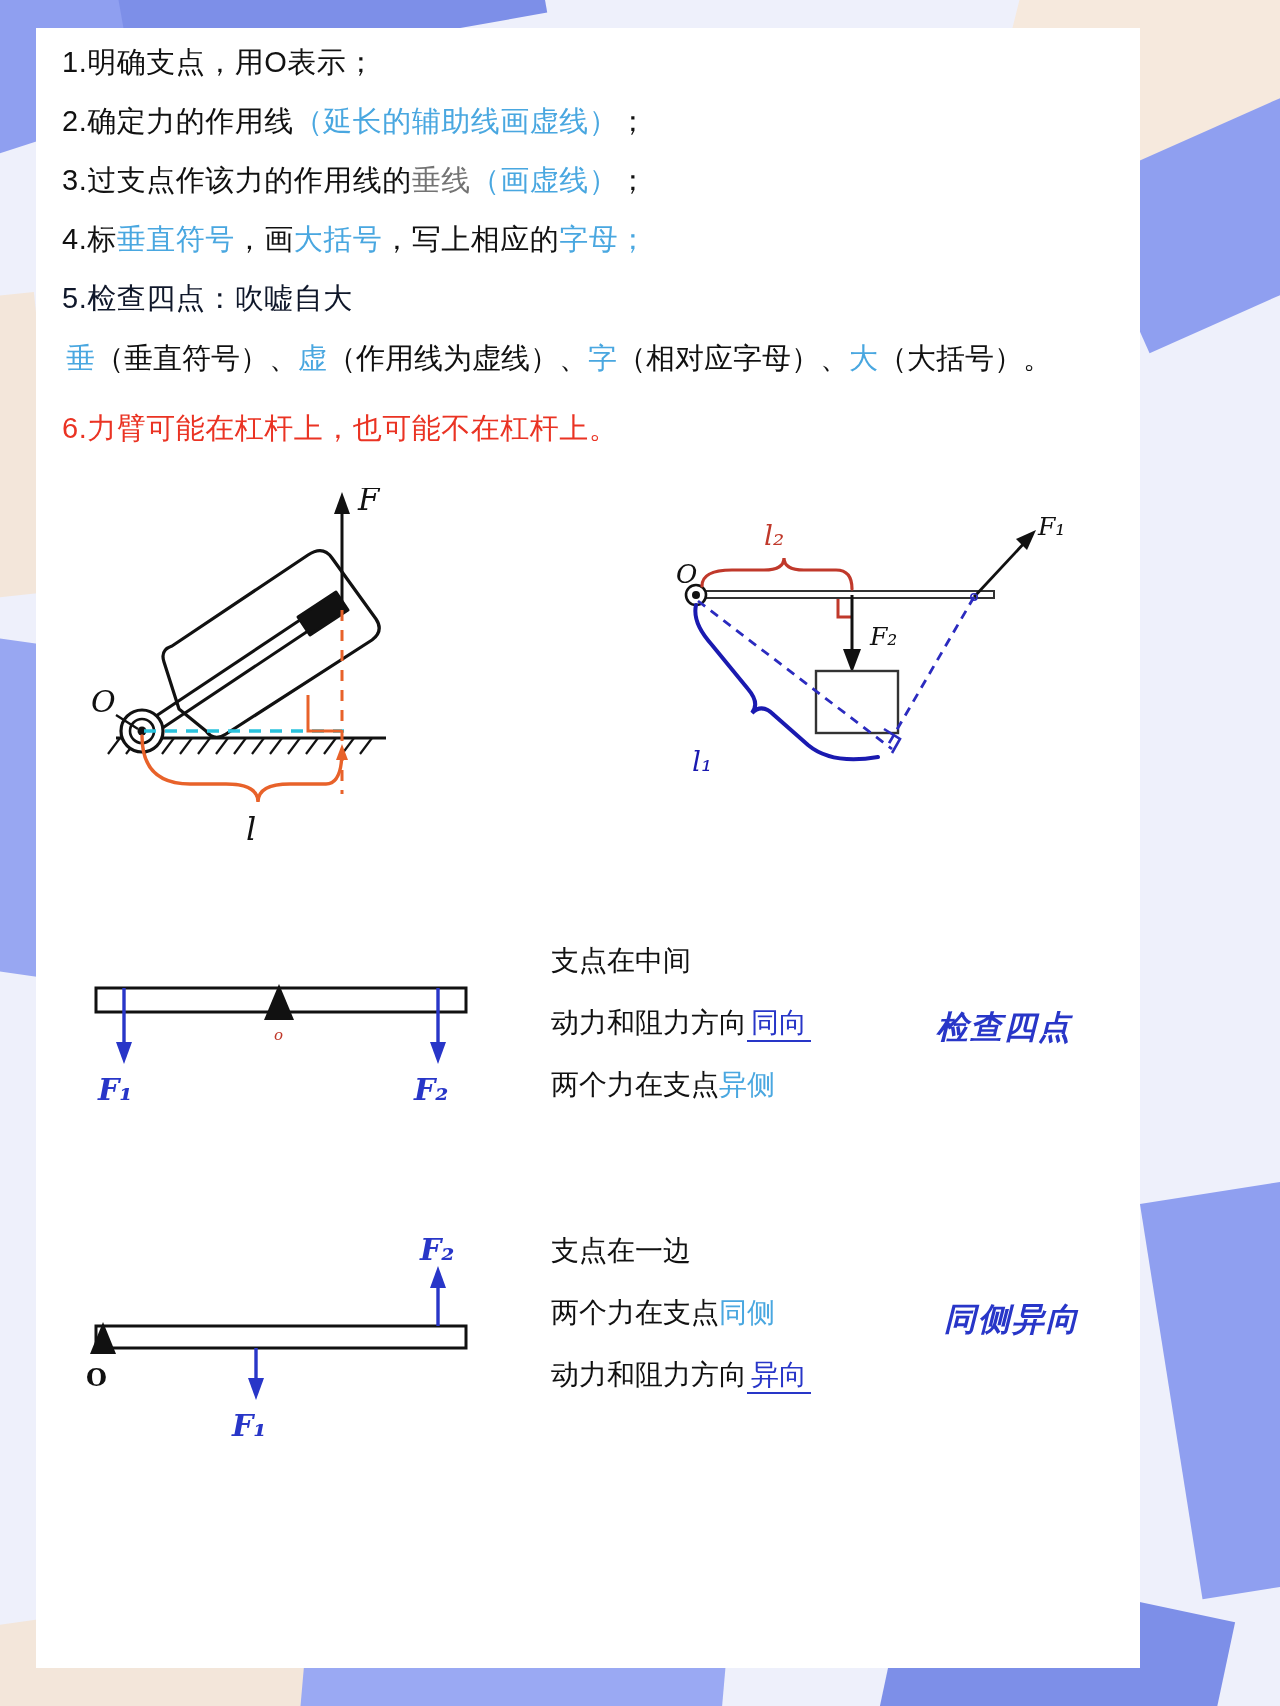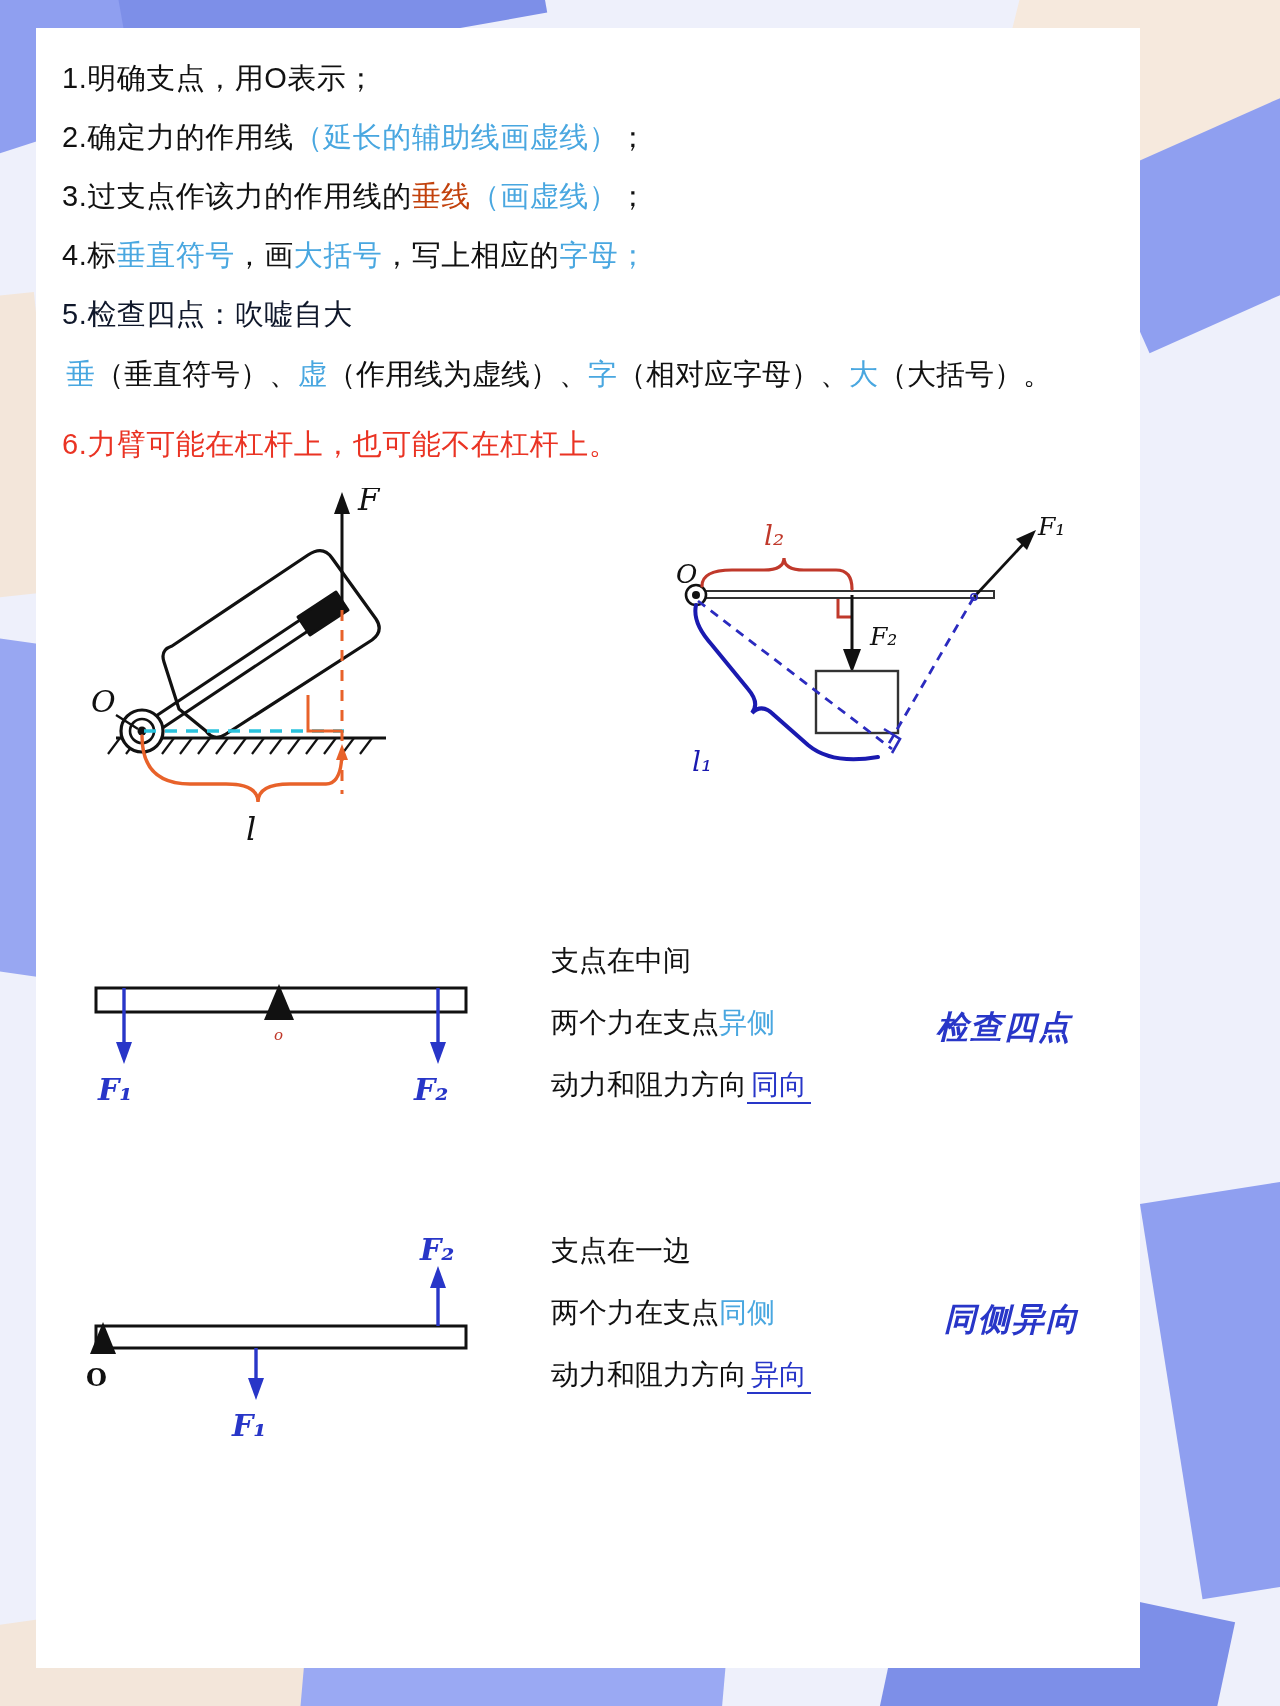--- a/index.html
+++ b/index.html
@@ -23,21 +23,21 @@
   .bg-bm{bottom:-90px;left:300px;width:420px;height:150px;background:#9aa9f3;transform:rotate(5deg);}
 
   .page{
     position:absolute;z-index:2;
     left:36px;top:28px;width:1104px;height:1640px;
     background:#ffffff;
   }
   .rules{position:absolute;left:26px;top:20px;width:1056px;}
   .rule{
     font-size:29px;line-height:1.0;color:#111;
-    margin:16px 0 30px 0;white-space:nowrap;letter-spacing:.5px;
+    margin:0 0 30px 0;white-space:nowrap;letter-spacing:.5px;
   }
   .rule.tight{margin-bottom:26px;}
   .rule-red{color:#ea3323;font-size:29px;margin:0;letter-spacing:.5px;}
   .mnemonic{font-size:29px;color:#111;margin:0 0 30px 4px;white-space:nowrap;}
 
   .diagrams{position:absolute;left:0;top:460px;width:1104px;height:380px;}
   .fig{position:absolute;}
   .fig1{left:50px;top:0;}
   .fig2{left:620px;top:25px;}
 
@@ -68,21 +68,21 @@
 <div class="bg-shape bg-rb"></div>
 <div class="bg-shape bg-rb2"></div>
 <div class="bg-shape bg-bl"></div>
 <div class="bg-shape bg-bm"></div>
 
 <div class="page">
 
   <div class="rules">
     <p class="rule"><span style="color: rgb(17, 17, 17);">1.明确支点，用O表示；</span></p>
     <p class="rule"><span style="color: rgb(17, 17, 17);">2.确定力的作用线</span><span style="color: rgb(73, 167, 224);">（延长的辅助线画虚线）</span><span style="color: rgb(17, 17, 17);">；</span></p>
-    <p class="rule"><span style="color: rgb(17, 17, 17);">3.过支点作该力的作用线的</span><span style="color: #c2410c;">垂线</span><span style="color: rgb(73, 167, 224);">（画虚线）</span><span style="color: rgb(17, 17, 17);">；</span></p>
+    <p class="rule"><span style="color: rgb(17, 17, 17);">3.过支点作该力的作用线的</span><span style="color: #737373;">垂线</span><span style="color: rgb(73, 167, 224);">（画虚线）</span><span style="color: rgb(17, 17, 17);">；</span></p>
     <p class="rule"><span style="color: rgb(17, 17, 17);">4.标</span><span style="color: rgb(73, 167, 224);">垂直符号</span><span style="color: rgb(17, 17, 17);">，画</span><span style="color: rgb(73, 167, 224);">大括号</span><span style="color: rgb(17, 17, 17);">，写上相应的</span><span style="color: rgb(73, 167, 224);">字母</span><span style="color: rgb(73, 167, 224);">；</span></p>
     <p class="rule tight"><span style="color: #0f172a;">5.检查四点：吹嘘自大</span></p>
     <p class="mnemonic"><span style="color: rgb(73, 167, 224);">垂</span><span style="color: rgb(17, 17, 17);">（垂直符号）、</span><span style="color: rgb(73, 167, 224);">虚</span><span style="color: rgb(17, 17, 17);">（作用线为虚线）、</span><span style="color: rgb(73, 167, 224);">字</span><span style="color: rgb(17, 17, 17);">（相对应字母）、</span><span style="color: rgb(73, 167, 224);">大</span><span style="color: rgb(17, 17, 17);">（大括号）。</span></p>
     <p class="rule-red">6.力臂可能在杠杆上，也可能不在杠杆上。</p>
   </div>
 
   <div class="diagrams">
 
     <div class="fig fig1">
       <svg width="480" height="370" viewBox="0 0 480 370">
@@ -183,22 +183,22 @@
       <line x1="48" y1="40" x2="48" y2="104" stroke="#2836c8" stroke-width="3.4"></line>
       <polygon points="48,116 40,94 56,94" fill="#2836c8"></polygon>
       <text x="22" y="152" font-family="DejaVu Serif, serif" font-style="italic" font-weight="bold" font-size="30" fill="#2836c8">F₁</text>
 
       <line x1="362" y1="40" x2="362" y2="104" stroke="#2836c8" stroke-width="3.4"></line>
       <polygon points="362,116 354,94 370,94" fill="#2836c8"></polygon>
       <text x="338" y="152" font-family="DejaVu Serif, serif" font-style="italic" font-weight="bold" font-size="30" fill="#2836c8">F₂</text>
     </svg>
     <div class="sec-text">
       <p class="sec-line"><span style="color: rgb(17, 17, 17);">支点在中间</span></p>
+      <p class="sec-line"><span style="color: rgb(17, 17, 17);">动力和阻力方向</span><span class="ul" style="color: rgb(40, 54, 200);">同向</span></p>
       <p class="sec-line"><span style="color: rgb(17, 17, 17);">两个力在支点</span><span style="color: rgb(73, 167, 224);">异侧</span></p>
-      <p class="sec-line"><span style="color: rgb(17, 17, 17);">动力和阻力方向</span><span class="ul" style="color: rgb(40, 54, 200);">同向</span></p>
     </div>
     <div class="hand h3">检查四点</div>
   </div>
 
   <div class="sectionblock sec4">
     <svg class="sec-svg" width="440" height="200" viewBox="0 0 440 200">
       <rect x="20" y="88" width="370" height="22" fill="#fff" stroke="#111" stroke-width="3"></rect>
 
       <polygon points="27,84 14,116 40,116" fill="#111"></polygon>
       <text x="10" y="148" font-family="DejaVu Serif, serif" font-weight="bold" font-size="24" fill="#111">O</text>

